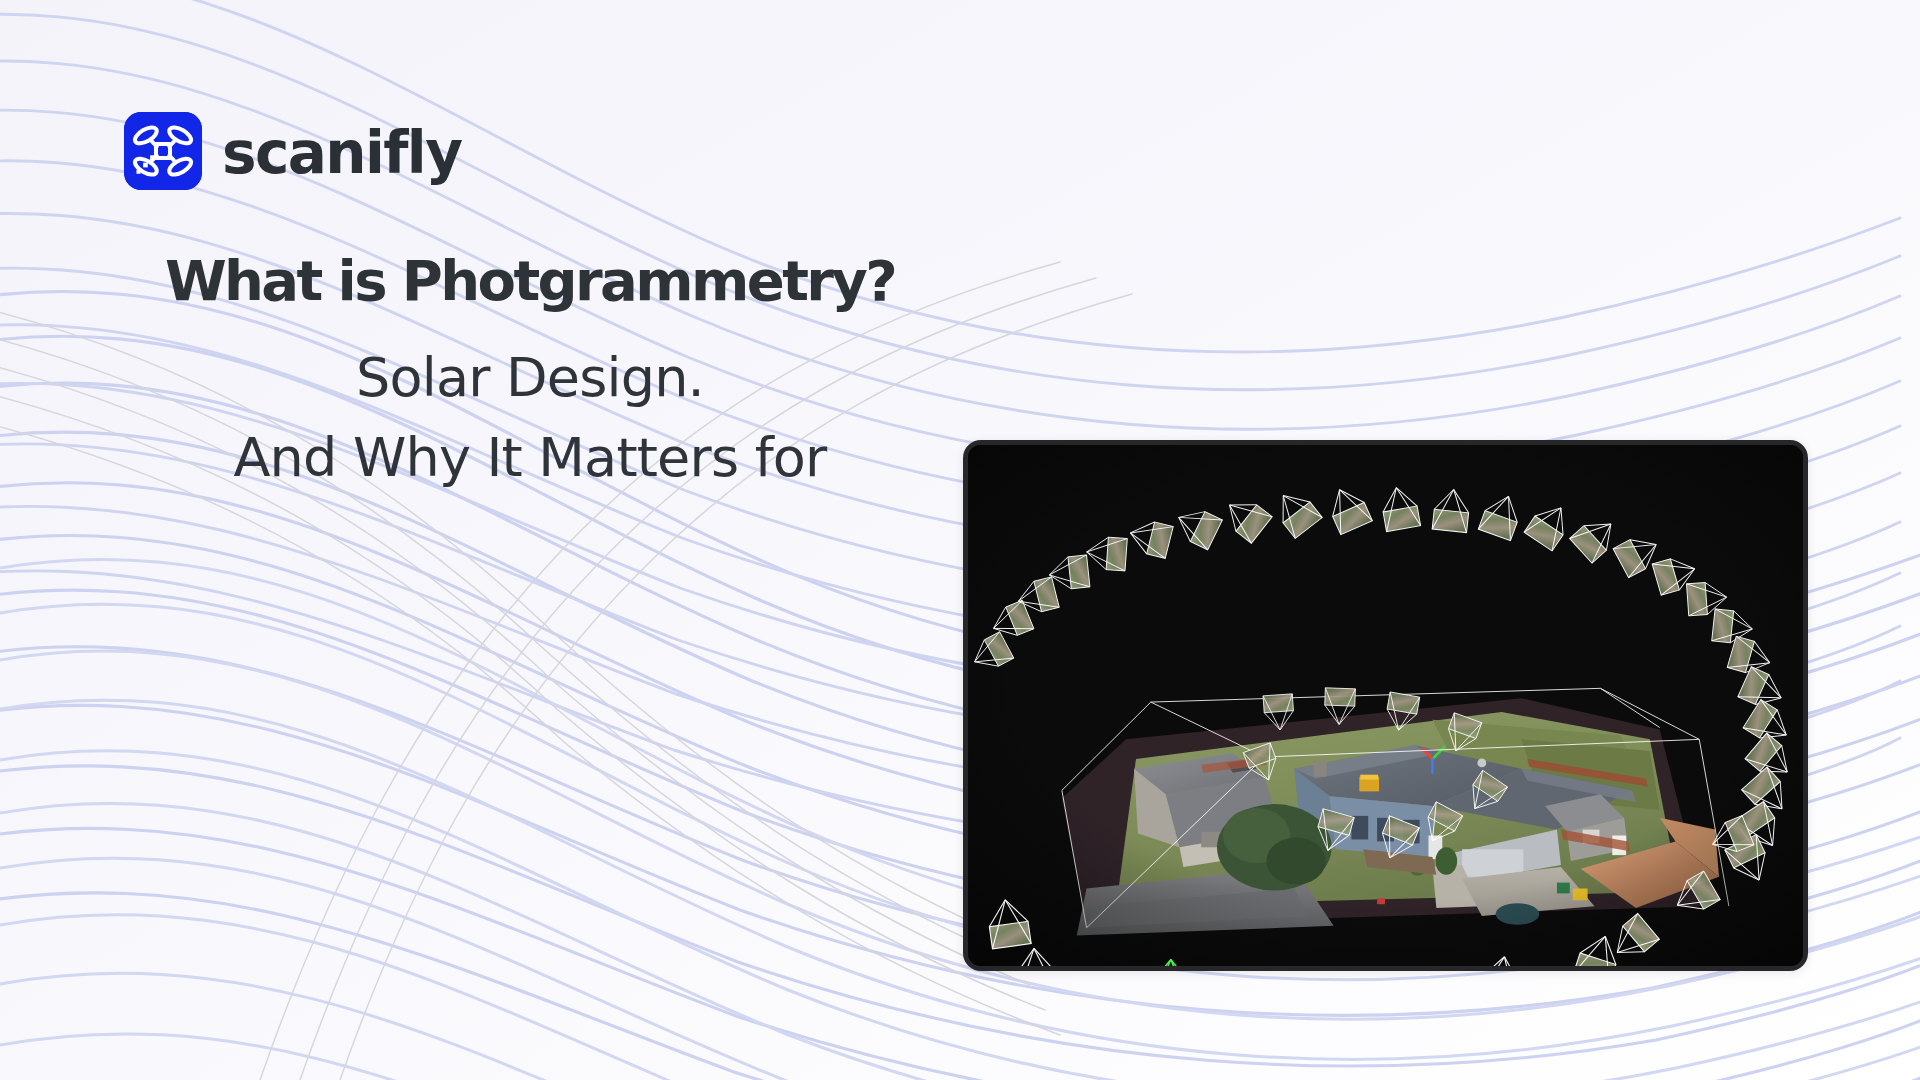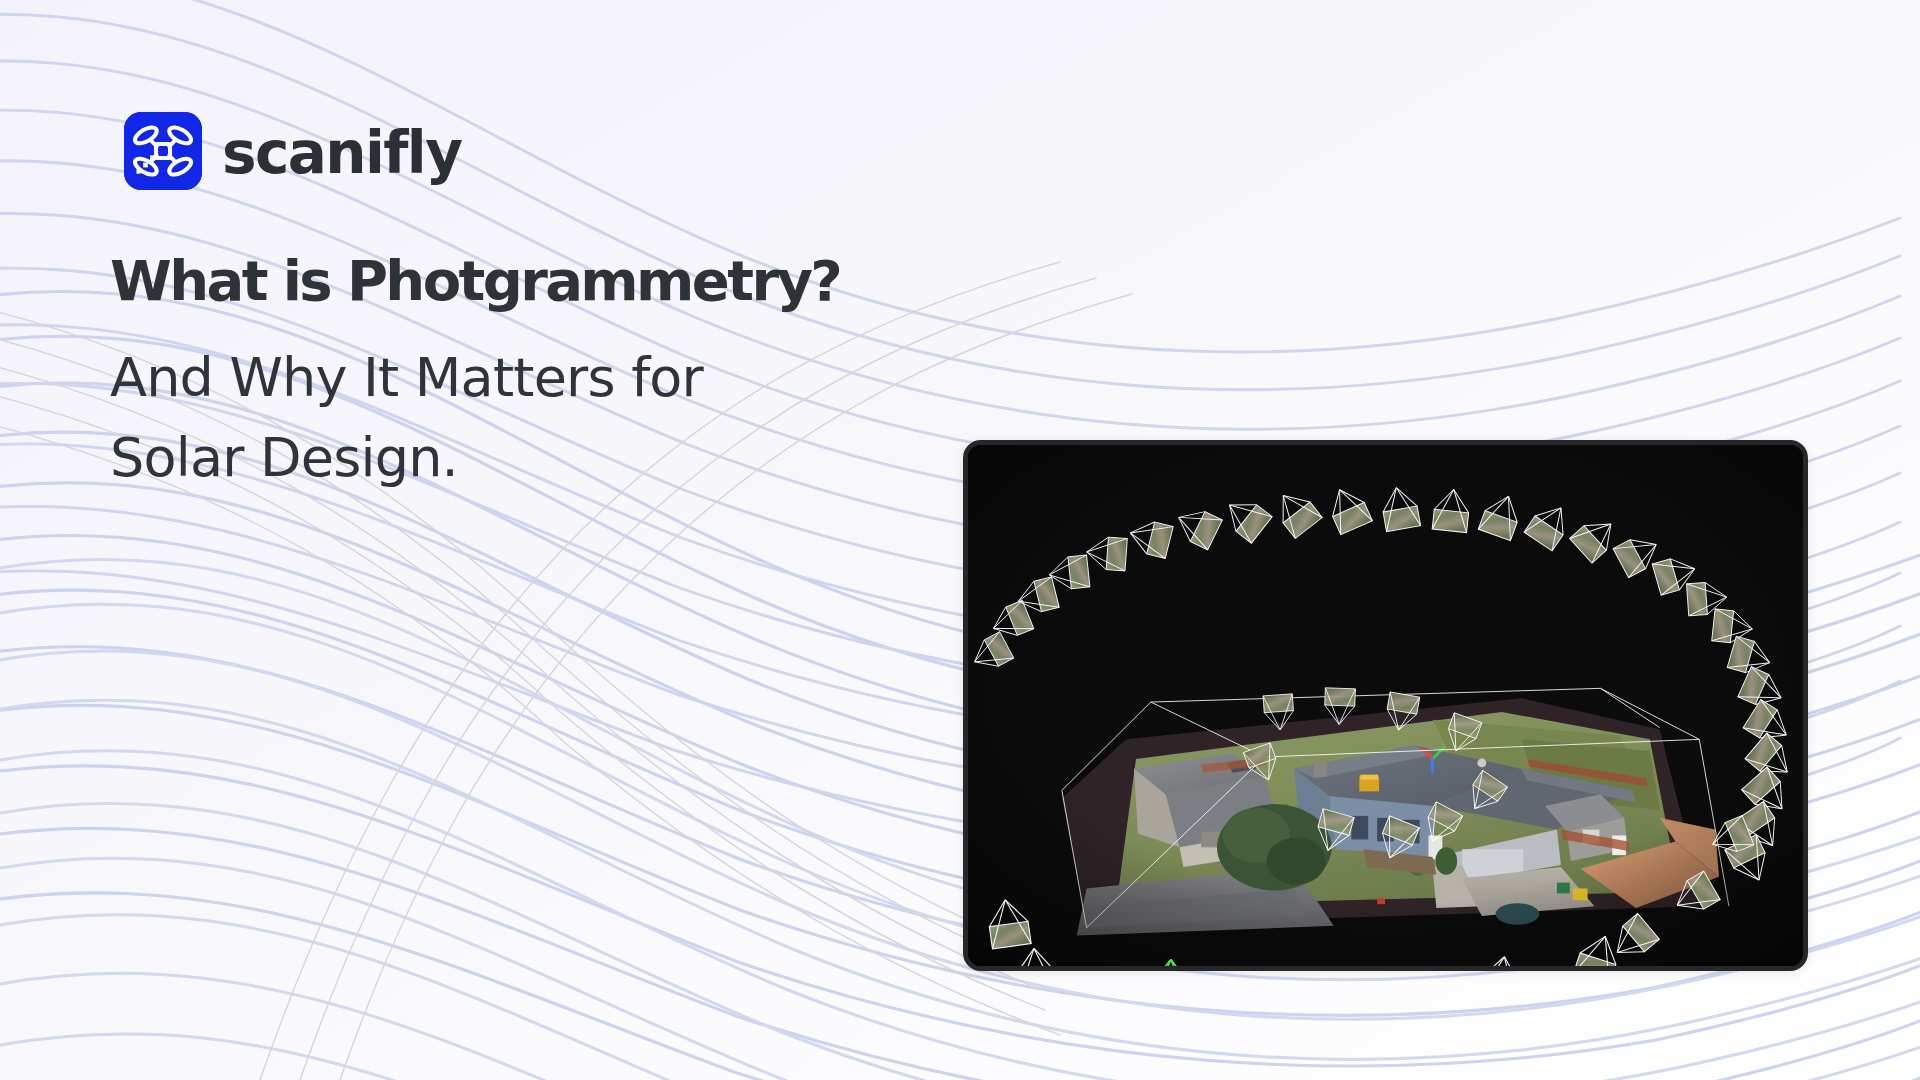--- a/index.html
+++ b/index.html
@@ -18,20 +18,21 @@
   }
 
   
   .slide {
     position: absolute;
     inset: 0;
     width: 1920px;
     height: 1080px;
     background: linear-gradient(115deg, #f5f4fa 0%, #f7f6fb 38%, #fcfcfe 72%, #ffffff 100%);
     overflow: hidden;
+    text-align: center;
   }
 
   
   .wave-layer {
     position: absolute;
     inset: 0;
     width: 1920px;
     height: 1080px;
     pointer-events: none;
   }
@@ -199,22 +200,22 @@
       </g>
     </svg>
 
     <span class="logo-wordmark">scanifly</span>
   </div>
 
   <div class="text-block">
     <h1 class="headline">What is Photgrammetry?</h1>
 
     <div class="subhead">
+      <span class="line">Solar Design.</span>
       <span class="line">And Why It Matters for</span>
-      <span class="line">Solar Design.</span>
     </div>
   </div>
 
   <div class="viewer-panel">
     <svg class="viewer-canvas" viewBox="0 0 845 531" preserveAspectRatio="none" aria-hidden="true">
       <defs>
 
         <linearGradient id="lawnG" x1="0" y1="0" x2="0.4" y2="1">
           <stop offset="0%" stop-color="#8b9a63"></stop>
           <stop offset="55%" stop-color="#7e8d58"></stop>

